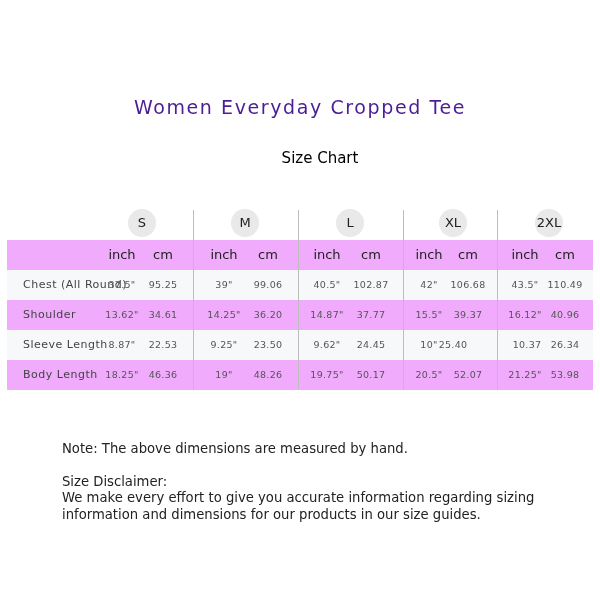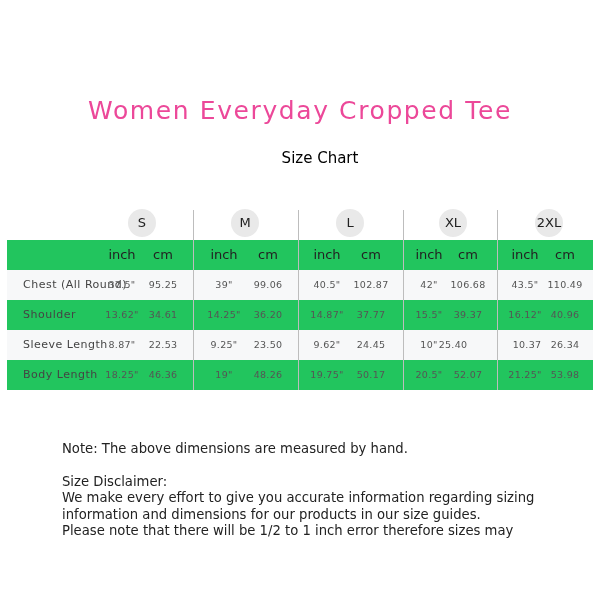--- a/index.html
+++ b/index.html
@@ -1,28 +1,28 @@
 <!DOCTYPE html>
 <html><head>
 <meta charset="utf-8">
 <style>
   html, body { margin: 0; padding: 0; background: #ffffff; }
   body { width: 600px; height: 600px; position: relative; overflow: hidden;
          font-family: "DejaVu Sans", sans-serif; color: #333; }
   .title { position: absolute; top: 96px; left: 0; width: 600px; text-align: center;
-           font-size: 25px; letter-spacing: 1.6px; color: #ec4899; }
+           font-size: 19px; letter-spacing: 1.6px; color: #4c1d95; }
   .subtitle { position: absolute; top: 149px; left: 0; width: 600px; text-align: center;
               font-size: 15px; color: #000000; padding-left: 20px; }
   .table { position: absolute; left: 7px; top: 207px; width: 586px; }
   .size-row { position: absolute; left: 0; top: 0; width: 586px; height: 33px; }
   .size-badge { position: absolute; top: 2px; width: 28px; height: 28px; border-radius: 50%;
                 background: #e9e9e9; text-align: center; line-height: 28px;
                 font-size: 13px; color: #222; }
   .row { position: absolute; left: 0; width: 586px; height: 30px; }
-  .row.shade { background: #22c55e; }
+  .row.shade { background: #f0abfc; }
   .row.light { background: #f7f8f9; }
   .cell { position: absolute; top: 0; height: 30px; line-height: 30px; text-align: center;
           font-size: 9.5px; color: #555; letter-spacing: 0.3px; }
   .hdr .cell { font-size: 13px; color: #222; letter-spacing: 0; }
   .label { position: absolute; left: 4px; top: 0; height: 30px; line-height: 30px;
            font-size: 11px; color: #444; letter-spacing: 0.5px; text-align: center; margin-left: 12px; }
   .divider { position: absolute; top: 3px; width: 1px; height: 180px; background: #bdbdbd; }
   .notes { position: absolute; left: 62px; top: 441px; width: 530px; font-size: 13.2px;
            color: #222; line-height: 16.5px; }
   .notes p { margin: 0; }
@@ -118,14 +118,13 @@
   <div class="divider" style="left:396px"></div>
   <div class="divider" style="left:490px"></div>
 </div>
 
 <div class="notes">
   <p>Note: The above dimensions are measured by hand.</p>
   <div class="gap"></div>
   <p>Size Disclaimer:</p>
   <p>We make every effort to give you accurate information regarding sizing</p>
   <p>information and dimensions for our products in our size guides.</p>
-  <p>Please note that there will be 1/2 to 1 inch error therefore sizes may</p>
 </div>
 
 </body></html>

